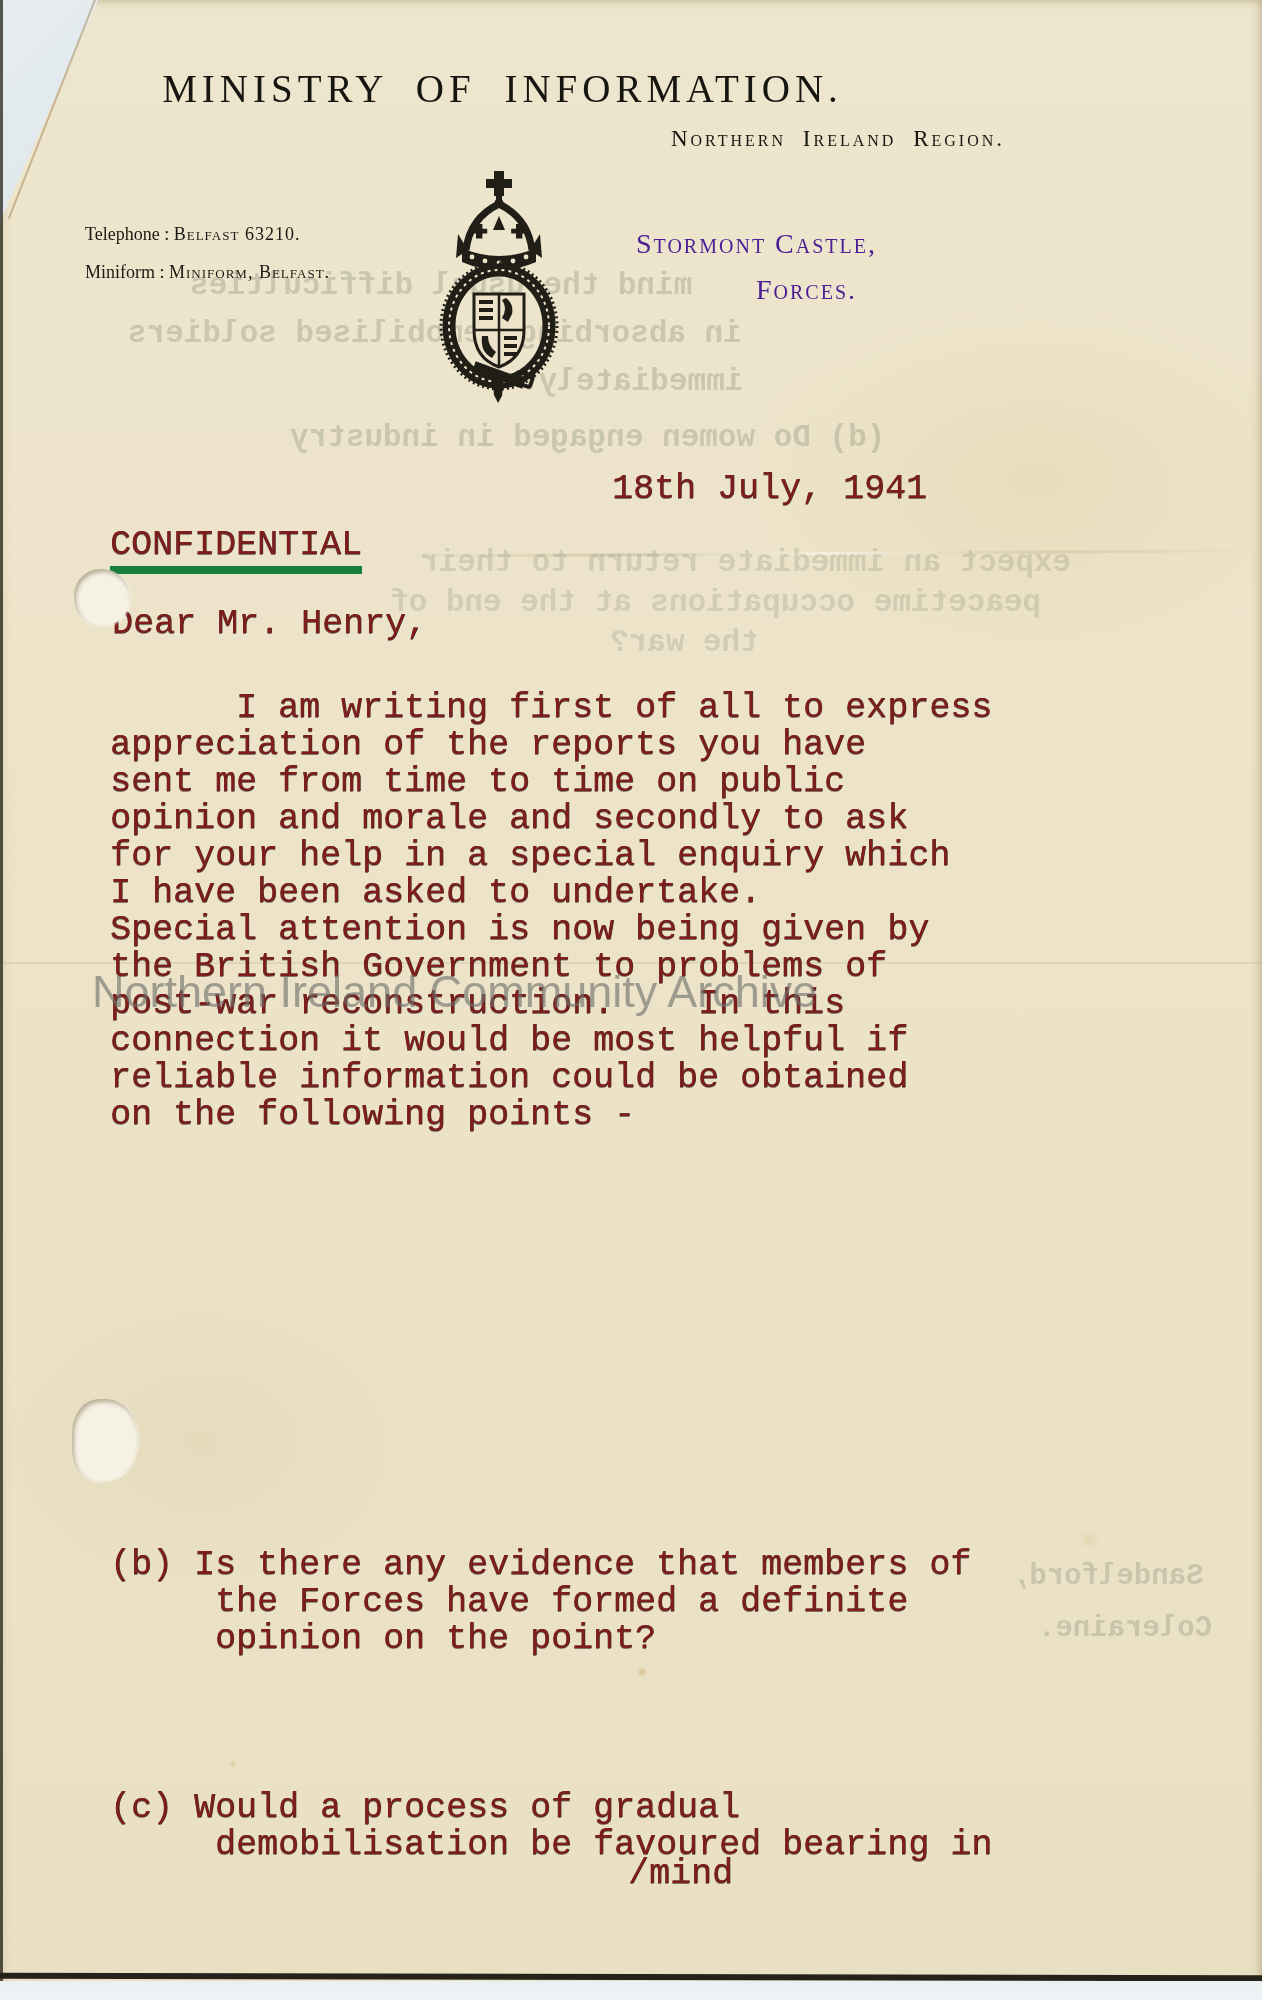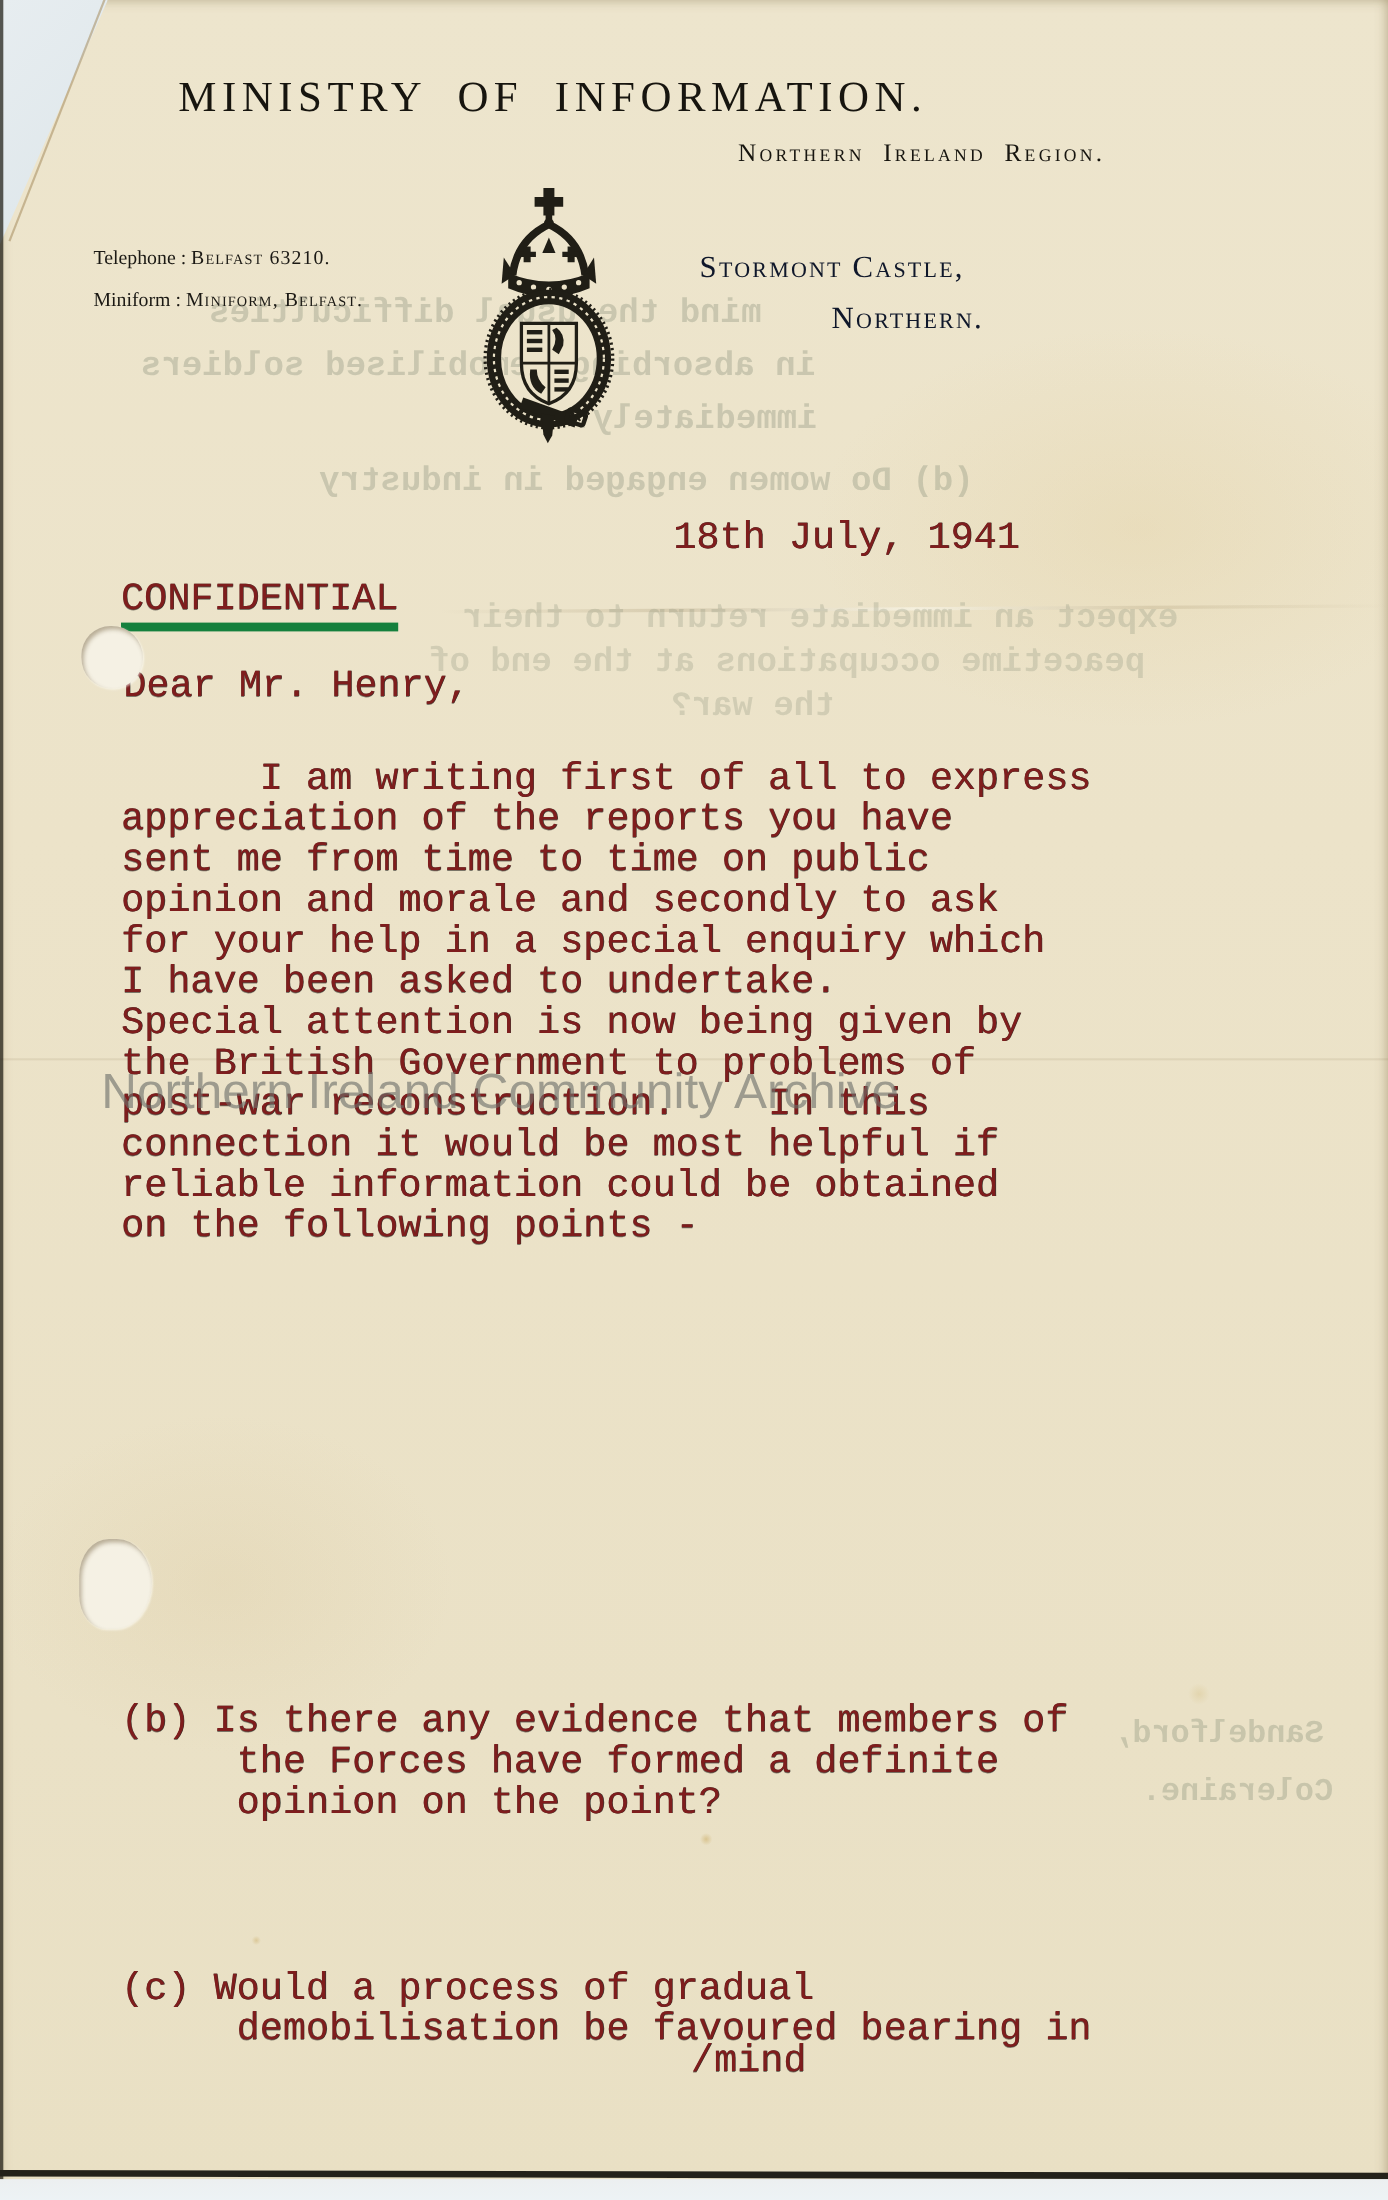--- a/index.html
+++ b/index.html
@@ -35,21 +35,21 @@
   .corner-crease{position:absolute;left:96px;top:0;width:236px;height:2px;
     background:rgba(165,140,95,.55);transform:rotate(111.5deg);transform-origin:0 0;}
 
   
   .head-center{position:absolute;left:0;width:1005px;text-align:center;color:#17150f;}
   .ministry{top:66px;font-size:39px;letter-spacing:5px;word-spacing:14px;font-family:Liberation Serif, serif;}
   .region{top:126px;font-size:23px;font-variant:small-caps;letter-spacing:3px;word-spacing:8px;}
   .contact{position:absolute;left:85px;font-size:18px;color:#1b1914;}
   .contact .val{font-variant:small-caps;letter-spacing:1px;}
   .tel{top:224px;} .tgm{top:262px;}
-  .addr{position:absolute;font-variant:small-caps;font-size:28px;letter-spacing:2px;color:#0f172a;}
+  .addr{position:absolute;font-variant:small-caps;font-size:28px;letter-spacing:2px;color:#4c1d95;}
   .addr1{left:636px;top:228px;} .addr2{left:756px;top:274px;}
   .crest{position:absolute;left:424px;top:168px;width:150px;height:236px;}
 
   
   .tw{position:absolute;font-family:"Liberation Mono", monospace;font-size:35px;line-height:37px;
       color:#7f1d1d;white-space:pre;text-shadow:.5px 0 0 rgba(29,28,24,.8), 0 .5px 0 rgba(29,28,24,.55);}
   .date{left:612px;top:471px;}
   .confidential{left:110px;top:527px;border-bottom:8px solid #15803d;padding-bottom:2px;}
   .salutation{left:112px;top:606px;}
   .para1{left:110px;top:690px;}
@@ -95,21 +95,21 @@
   <div class="ghost g8">Sandelford,</div>
   <div class="ghost g9">Coleraine.</div>
 
   <div class="head-center ministry" style="position:absolute;">MINISTRY  OF  INFORMATION.</div>
   <div class="head-center region" style="position:absolute;text-align:right;">Northern Ireland Region.</div>
 
   <div class="contact tel"><span>Telephone : </span><span class="val">Belfast 63210.</span></div>
   <div class="contact tgm"><span>Miniform : </span><span class="val">Miniform, Belfast.</span></div>
 
   <div class="addr addr1">Stormont Castle,</div>
-  <div class="addr addr2">Northern.</div>
+  <div class="addr addr2">Forces.</div>
 
   <svg class="crest" viewBox="0 0 150 236">
     <g fill="#201e16" stroke="#201e16">
 
       <path d="M70 3 h10 v8 h8 v9 h-8 v8 h-10 v-8 h-8 v-9 h8 z" stroke="none"></path>
       <rect x="72" y="27" width="6" height="8" stroke="none"></rect>
 
       <path d="M42 82 Q46 50 75 36 Q104 50 108 82" fill="none" stroke-width="7"></path>
       <circle cx="75" cy="35" r="4.5" stroke="none"></circle>
 

